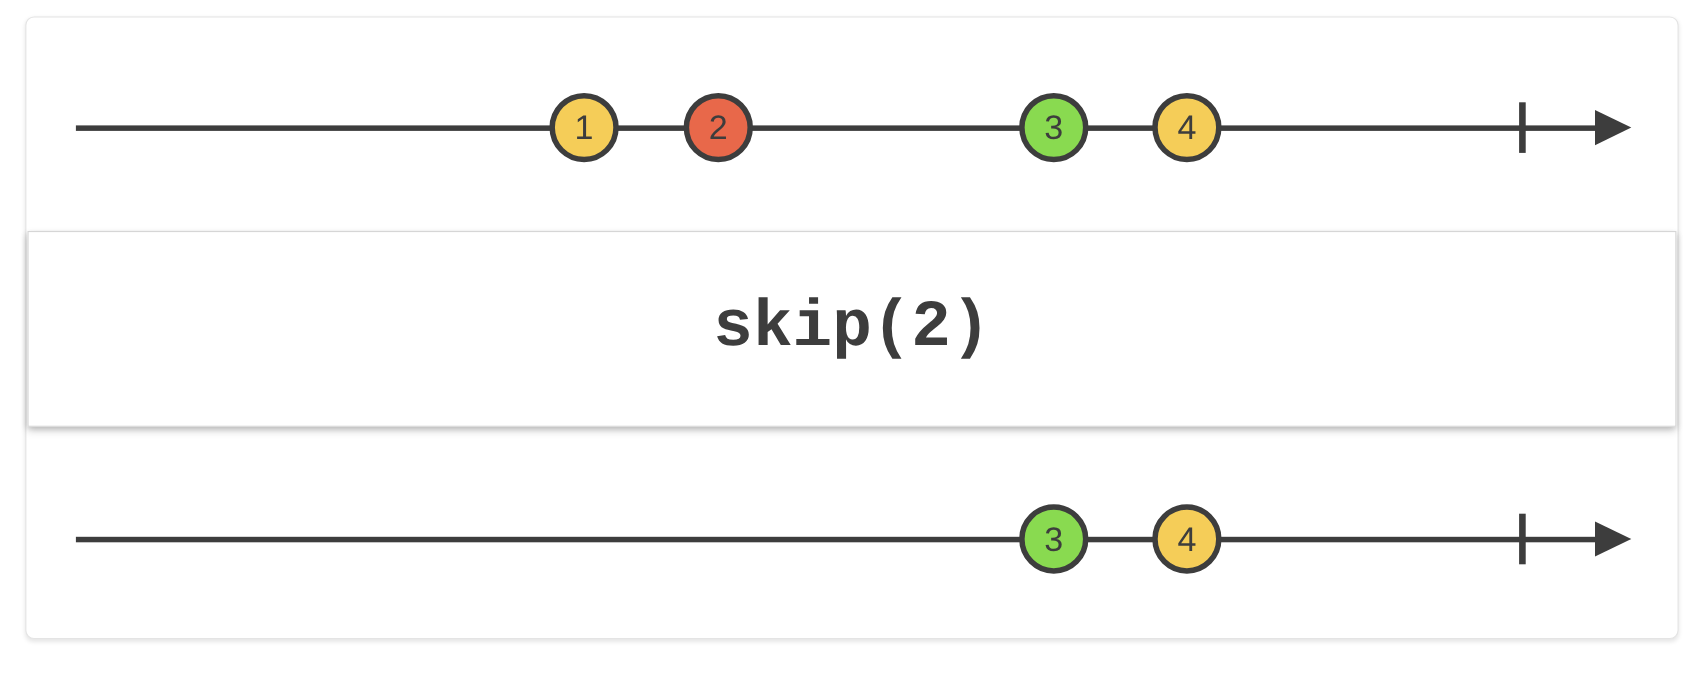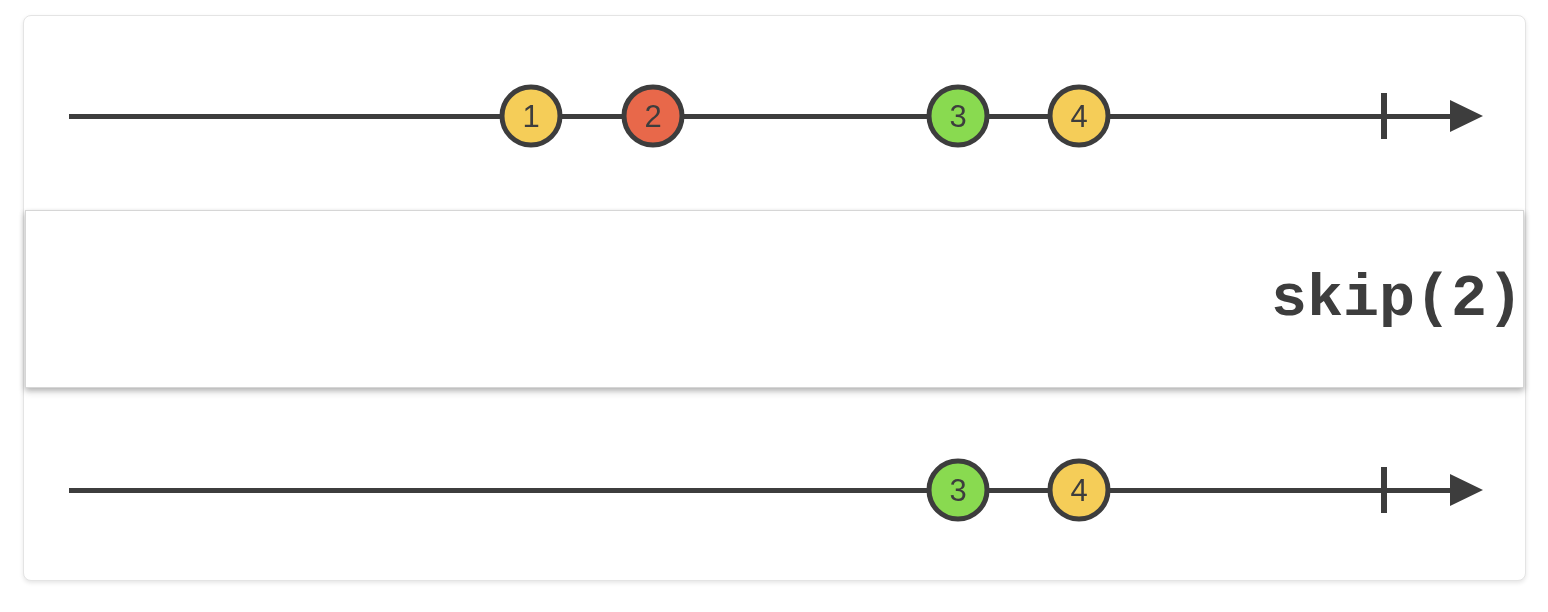--- a/index.html
+++ b/index.html
@@ -75,21 +75,21 @@
     position: absolute;
     left: 1px;
     right: 1px;
     top: 194px;
     height: 176px;
     background: #ffffff;
     border: 1px solid var(--box-border, #d6d6d6);
     box-shadow: 0 4px 7px rgba(0,0,0,0.18), -2px 2px 5px rgba(0,0,0,0.08), 2px 2px 5px rgba(0,0,0,0.08);
     display: flex;
     align-items: center;
-    justify-content: flex-end;
+    justify-content: center;
   }
   .operator-label {
     font-family: "Liberation Mono", monospace;
     font-weight: bold;
     font-size: 60px;
     color: var(--stroke, #3d3d3d);
     letter-spacing: 0px;
   }
 </style>
 </head>

